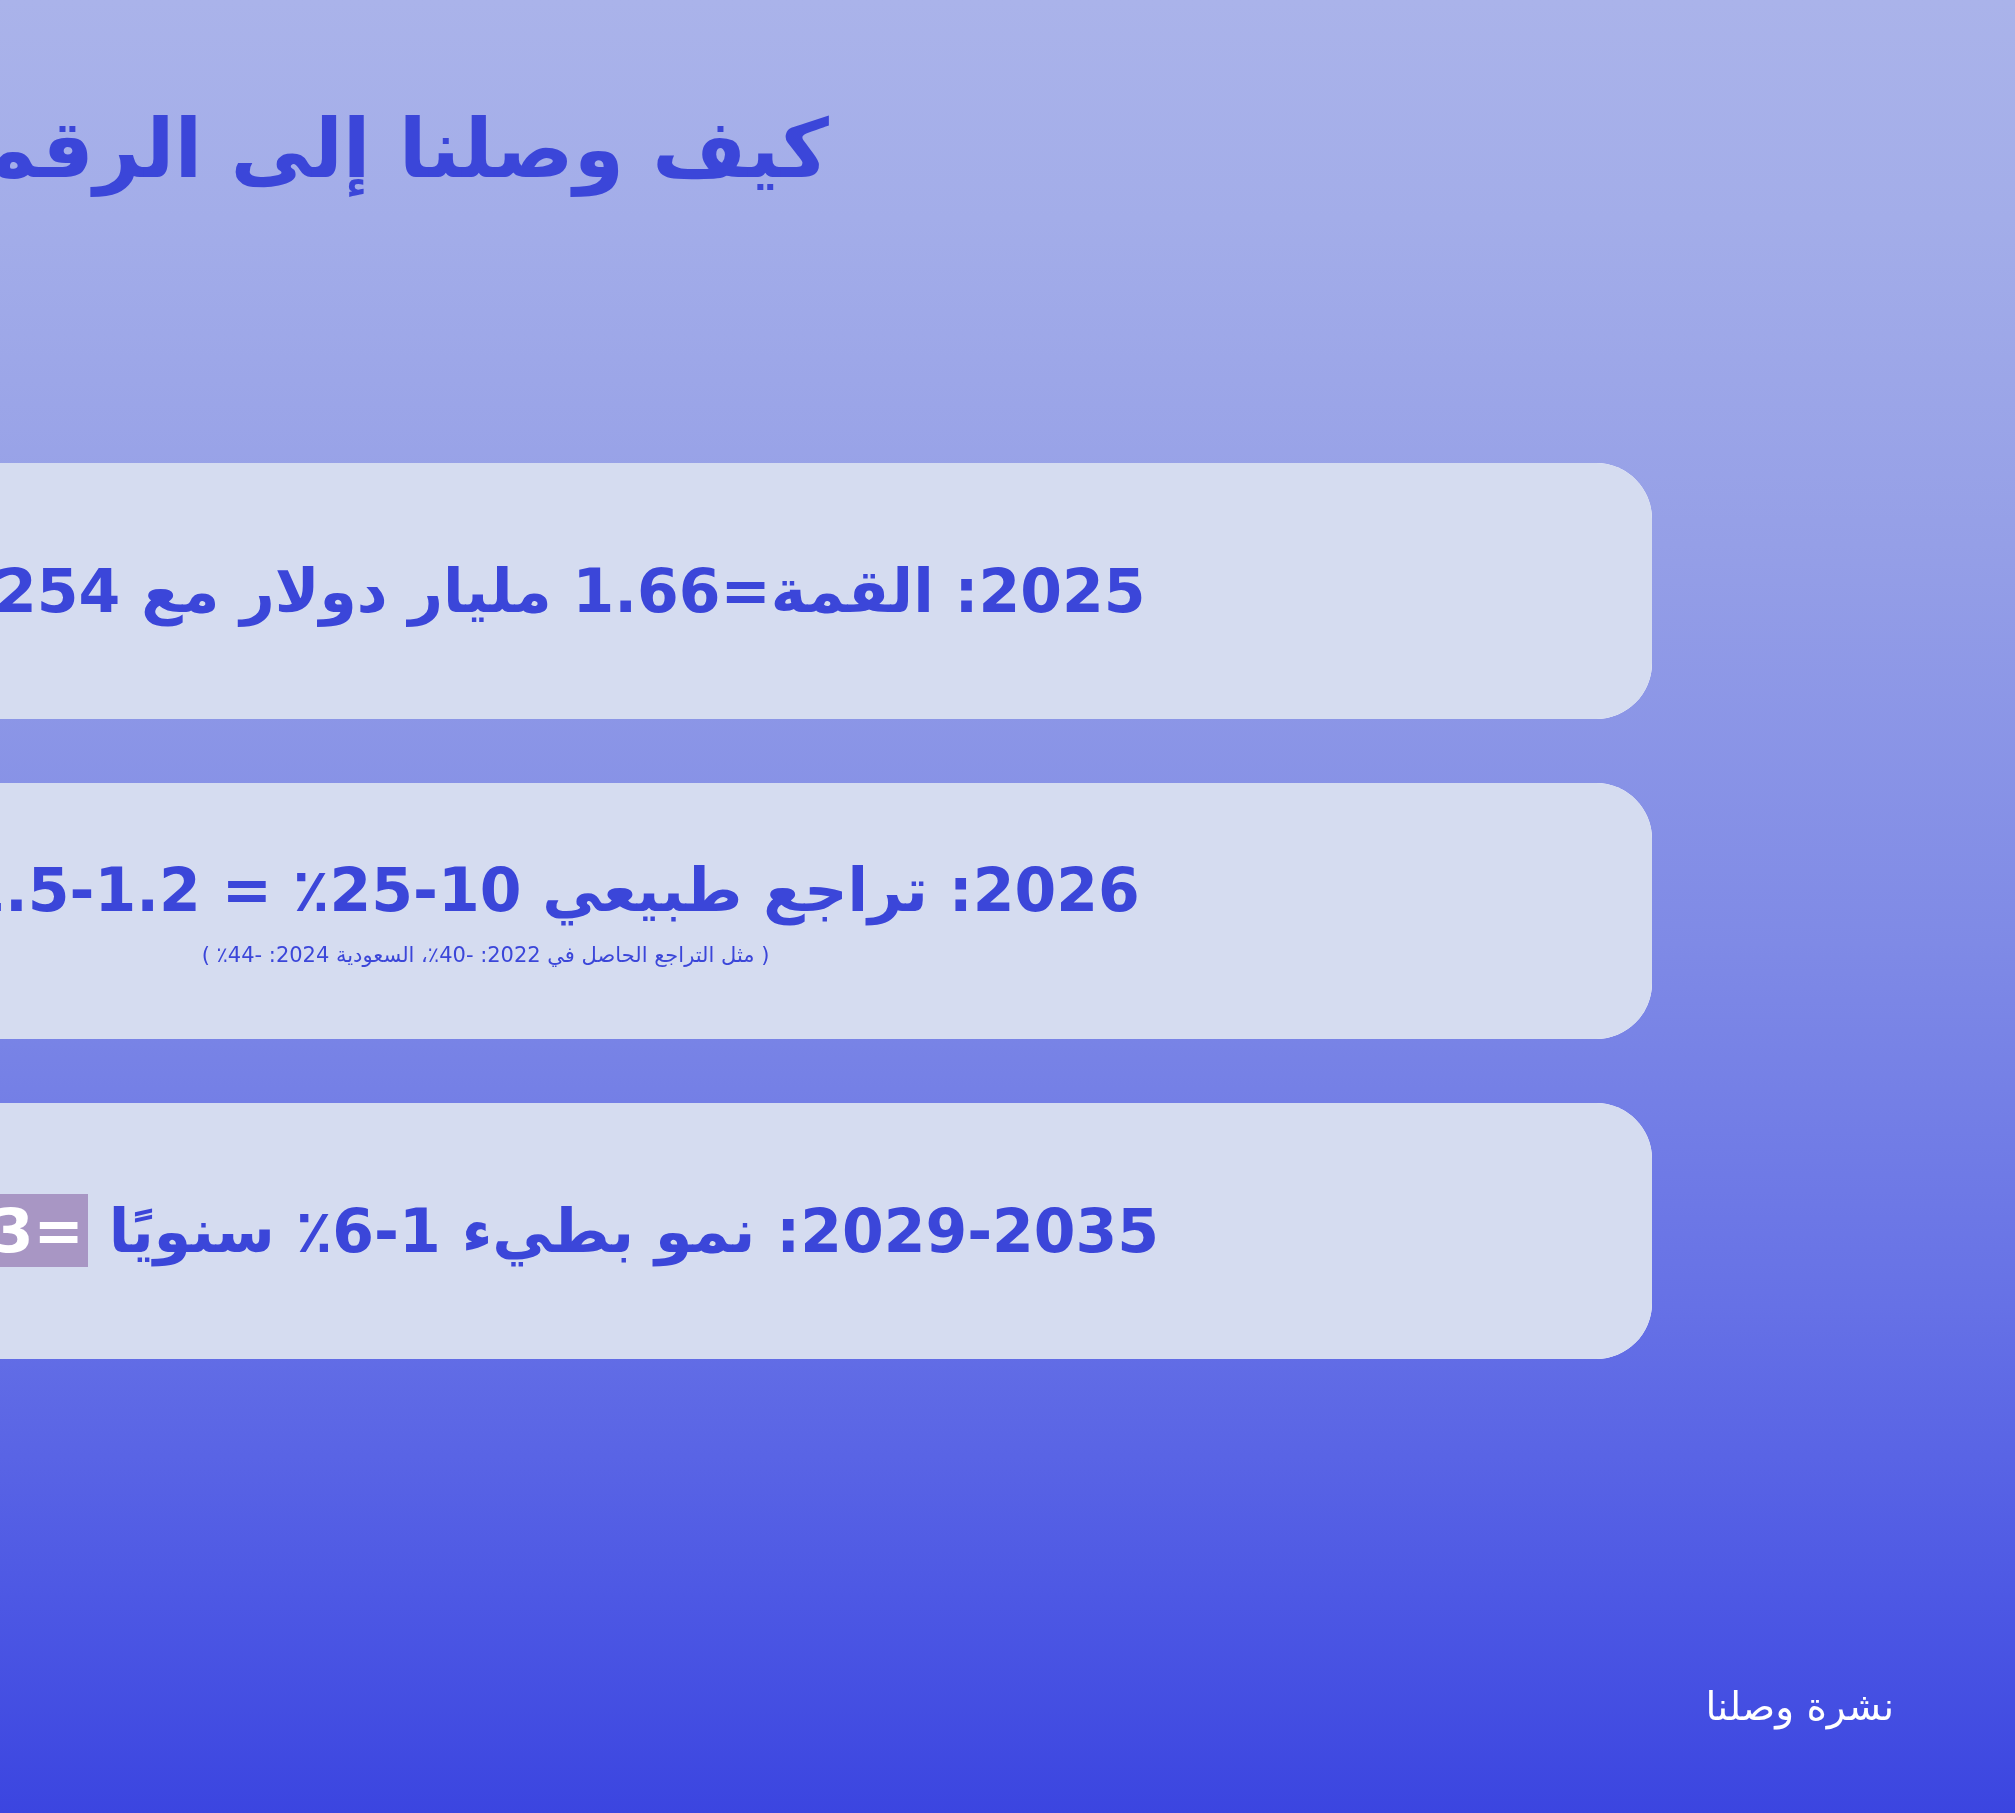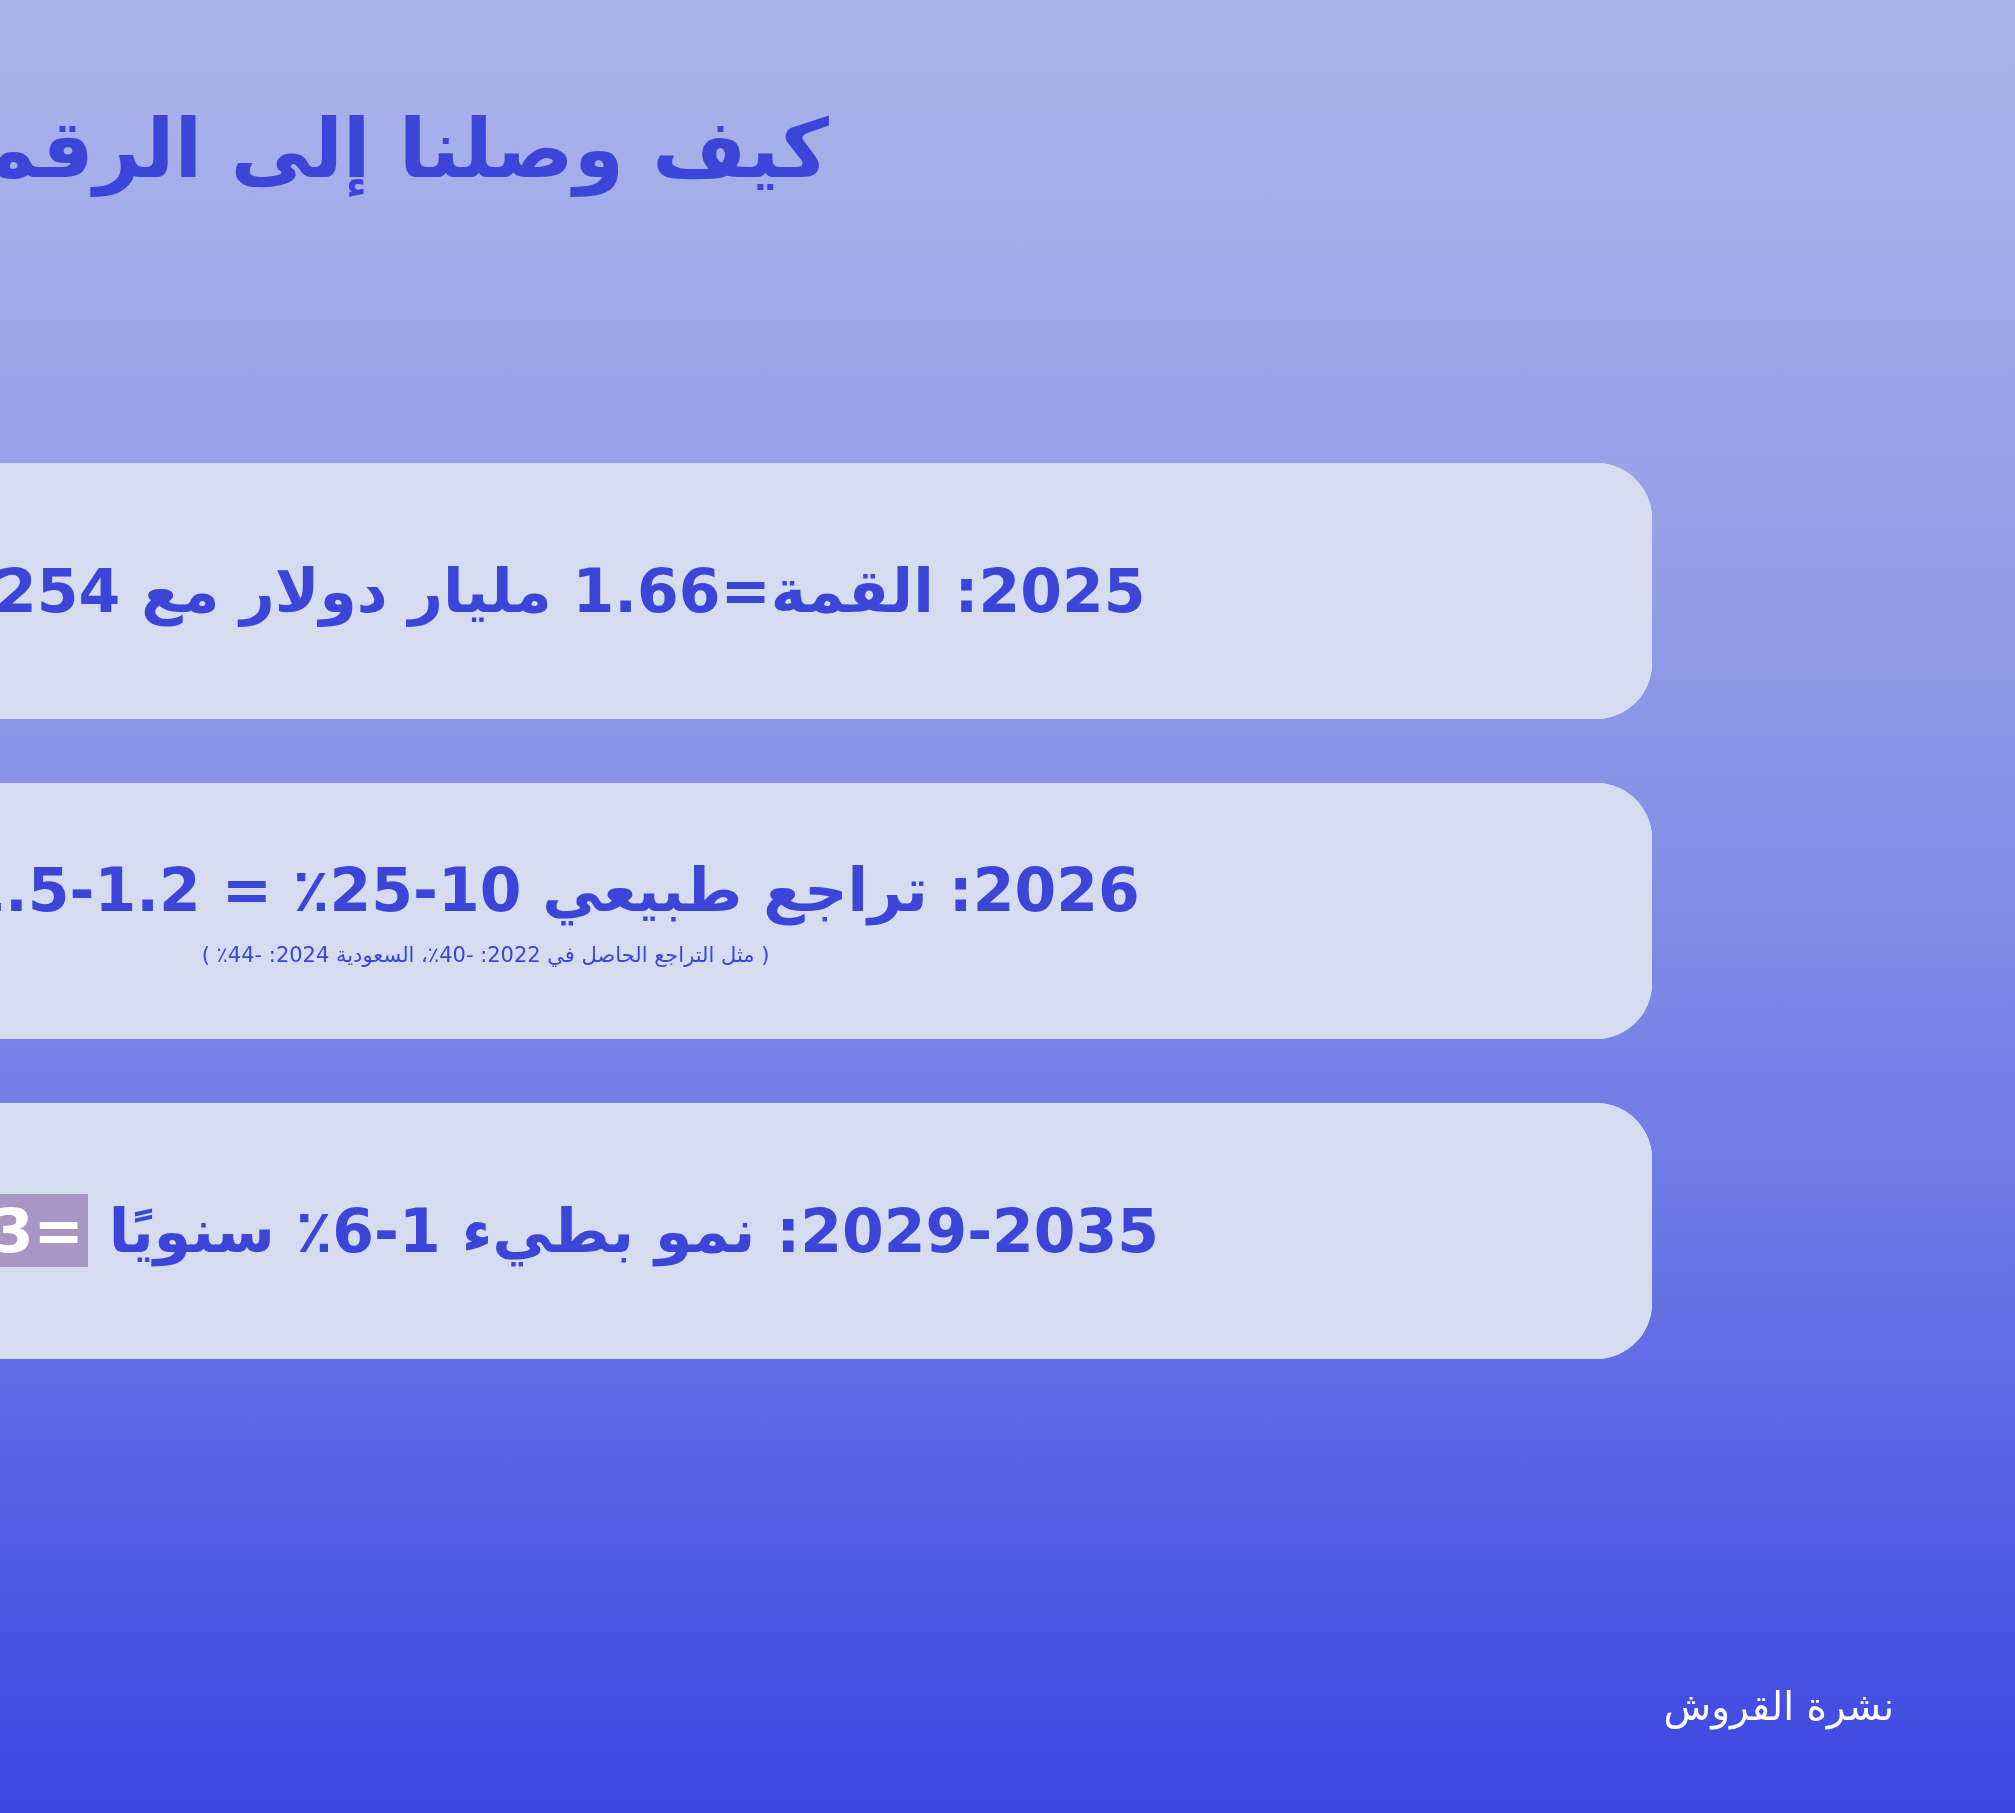--- a/index.html
+++ b/index.html
@@ -149,16 +149,16 @@
     <div class="row">
       <div class="row-frame"></div>
       <div class="row-panel">
         <div class="row-text"><span>2029-2035: نمو بطيء 1-6٪ سنويًا </span><span class="hl">=2.3مليار</span></div>
       </div>
 
     </div>
 
   </div>
 
-  <div class="footer-text">نشرة القروش</div>
+  <div class="footer-text">نشرة وصلنا</div>
 
 </div>
 
 
 </body></html>

